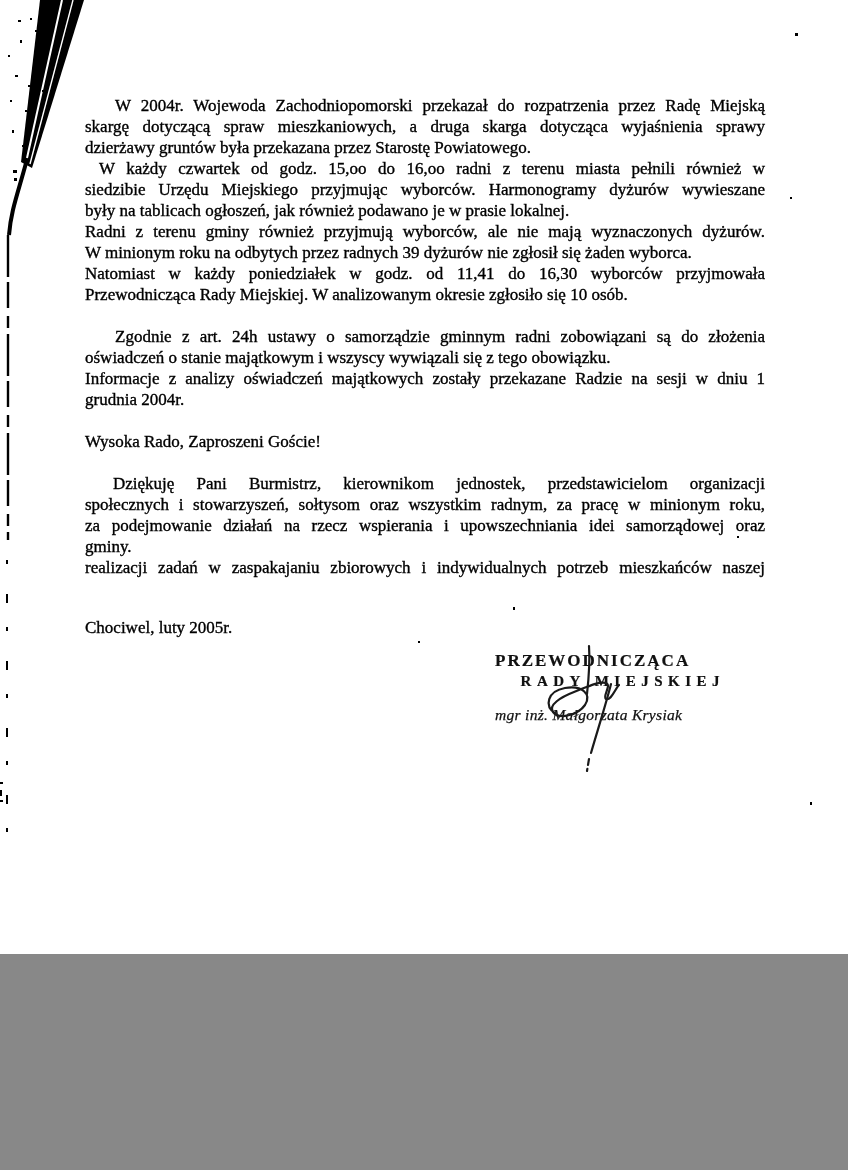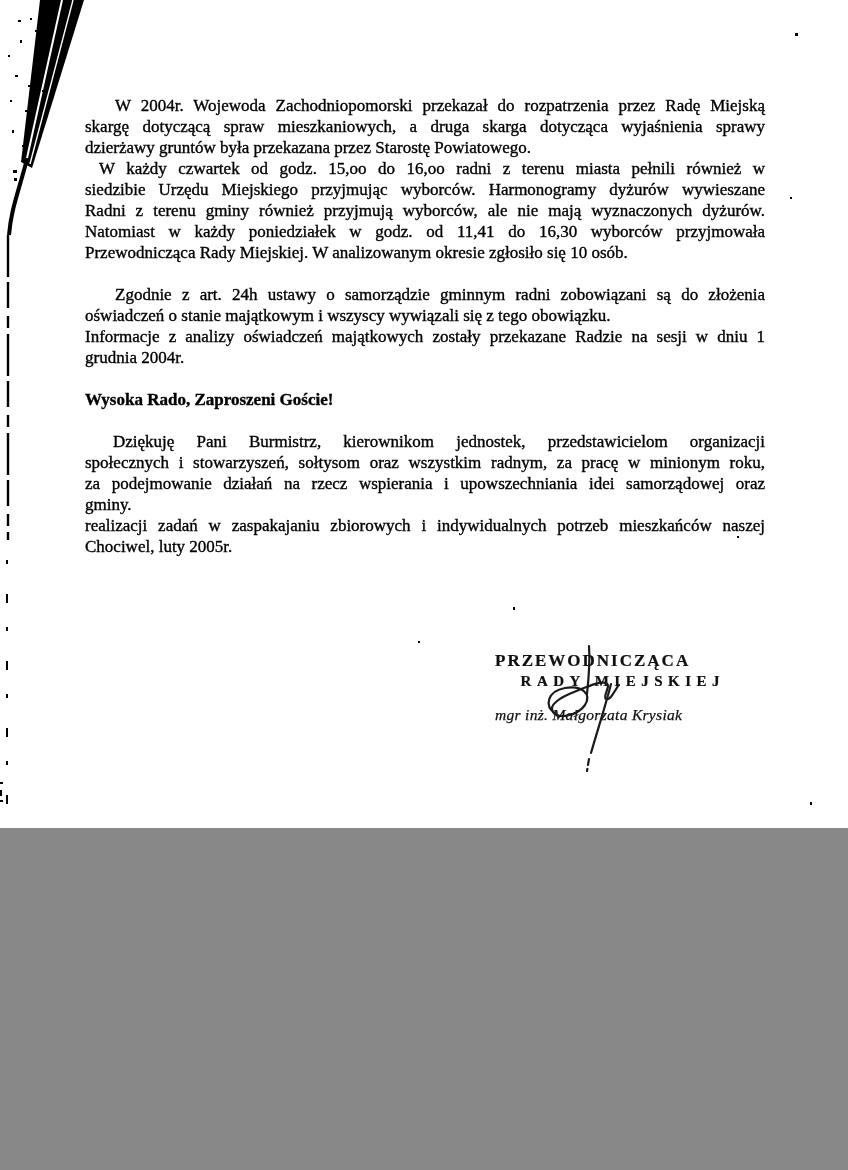--- a/index.html
+++ b/index.html
@@ -1,30 +1,30 @@
 <!DOCTYPE html>
 <html><head>
 <meta charset="utf-8">
 <style>
   html,body{margin:0;padding:0;background:#888;}
   .page{
-    position:relative;width:848px;height:828px;background:#ffffff;
+    position:relative;width:848px;height:954px;background:#ffffff;
     overflow:hidden;font-family:"Liberation Serif","DejaVu Serif",serif;color:#000;
   }
   .content{
     position:absolute;left:85px;top:95px;width:680px;
     font-size:17px;line-height:21px;
     -webkit-text-stroke:0.35px #000;
   }
   .para{margin:0;}
   .tl{line-height:21px;white-space:normal;}
   .just{text-align:justify;text-align-last:justify;}
   .mt21{margin-top:21px;}
-  .mt39{}
-  .heading{font-weight:bold;}
+  .mt39{margin-top:39px;}
+  .heading{font-weight:normal;}
   .sigblock{
     position:absolute;left:487px;top:651px;width:230px;
     font-family:"Liberation Serif","DejaVu Serif",serif;color:#111;margin-left:8px;
   }
   .sig-t1{font-size:17px;font-weight:bold;letter-spacing:2px;line-height:20px;-webkit-text-stroke:0.2px #000;}
   .sig-t2{font-size:15px;font-weight:bold;letter-spacing:5.5px;line-height:20px;text-align:right;-webkit-text-stroke:0.2px #000;}
   .sig-name{font-size:15.5px;font-style:italic;letter-spacing:0.3px;margin-top:15px;-webkit-text-stroke:0.25px #111;}
   .artifact-layer{position:absolute;left:0;top:0;pointer-events:none;}
 </style>
 </head>
@@ -35,23 +35,27 @@
   <div class="content">
     <div id="group1">
         <div class="para">
           <div class="tl just" style="text-indent: 30px;">W 2004r. Wojewoda Zachodniopomorski przekazał do rozpatrzenia przez Radę Miejską</div>
           <div class="tl just">skargę dotyczącą spraw mieszkaniowych, a druga skarga dotycząca wyjaśnienia sprawy</div>
           <div class="tl">dzierżawy gruntów była przekazana przez Starostę Powiatowego.</div>
         </div>
         <div class="para">
           <div class="tl just" style="text-indent: 14px;">W każdy czwartek od godz. 15,oo do 16,oo radni z terenu miasta pełnili również w</div>
           <div class="tl just">siedzibie Urzędu Miejskiego przyjmując wyborców. Harmonogramy dyżurów wywieszane</div>
+          <div class="tl">były na tablicach ogłoszeń, jak również podawano je w prasie lokalnej.</div>
         </div>
         <div class="para">
           <div class="tl just">Radni z terenu gminy również przyjmują wyborców, ale nie mają wyznaczonych dyżurów.</div>
+        </div>
+        <div class="para">
+          <div class="tl">W minionym roku na odbytych przez radnych 39 dyżurów nie zgłosił się żaden wyborca.</div>
         </div>
         <div class="para">
           <div class="tl just">Natomiast w każdy poniedziałek w godz. od 11,41 do 16,30 wyborców przyjmowała</div>
           <div class="tl">Przewodnicząca Rady Miejskiej. W analizowanym okresie zgłosiło się 10 osób.</div>
         </div>
       </div>
     <div id="group2" class="mt21">
         <div class="para">
           <div class="tl just" style="text-indent: 30px;">Zgodnie z art. 24h ustawy o samorządzie gminnym radni zobowiązani są do złożenia</div>
           <div class="tl">oświadczeń o stanie majątkowym i wszyscy wywiązali się z tego obowiązku.</div>

